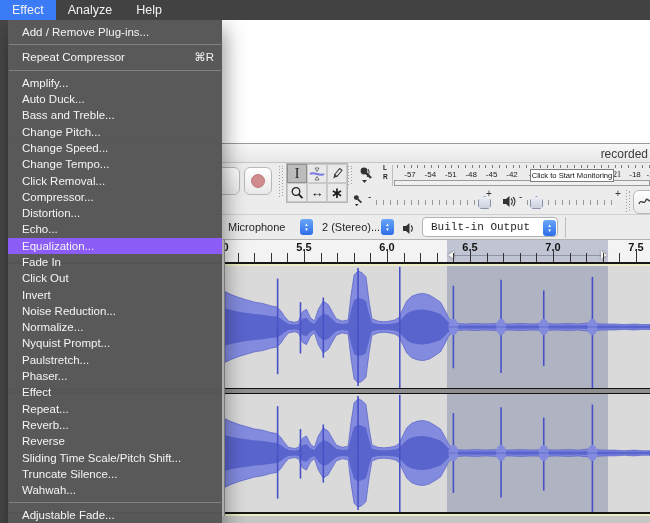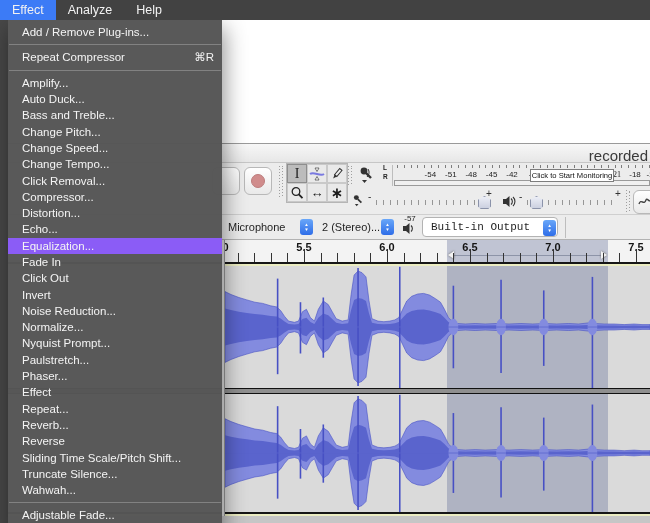--- a/index.html
+++ b/index.html
@@ -21,21 +21,21 @@
   .mi { height:16.3px; display:flex; align-items:center; padding:0 8px 0 14px;
     color:#f4f4f4; font-size:11.5px; white-space:nowrap; }
   .mi .sc { margin-left:auto; color:#f4f4f4; }
   .mi.hl { background:#8b5cf6; }
   .msep { height:1px; background:rgba(255,255,255,0.25); margin:4px 1px; }
 
   
   .bgw { background:#fff; }
   #titlebar { background:linear-gradient(#f7f7f7,#e7e7e7); border-top:1px solid #9a9a9a;
     border-bottom:1px solid #c6c6c6; }
-  #win-title { position:absolute; right:2px; top:3px; font-size:15px; color:#3a3a3a; }
+  #win-title { position:absolute; right:2px; top:3px; font-size:12px; color:#3a3a3a; }
   #toolbar-zone { background:#ececec; border-bottom:1px solid #b2b2b2; }
   .hline { background:#cfcfcf; }
 
   
   .tb-btn { background:linear-gradient(#ffffff,#e9e9e9); border:1px solid #b8b8b8;
     border-radius:6px; }
   #record-dot { position:absolute; left:6px; top:6px; width:14px; height:14px;
     border-radius:50%; background:#d08c8c; border:1px solid #bd7d7d; }
   .grip { background-image:repeating-linear-gradient(#9f9f9f 0 1px,transparent 1px 3px),
     repeating-linear-gradient(#9f9f9f 0 1px,transparent 1px 3px);
@@ -144,21 +144,21 @@
     <circle cx="6" cy="5" r="3.4" fill="#333"></circle>
     <line x1="8" y1="7" x2="13" y2="12" stroke="#333" stroke-width="2.4"></line>
     <path d="M10 3 a6 6 0 0 1 -1 8" fill="none" stroke="#333" stroke-width="1"></path>
     <polygon points="4,14 9,14 6.5,17" fill="#333"></polygon>
   </svg>
   <span class="lr" style="left:383px;top:164px;">L</span>
   <span class="lr" style="left:383px;top:173px;">R</span>
   <div class="abs vline" style="left:392px;top:165px;height:21px;"></div>
   <div class="abs tickstrip" style="left:397px;top:165px;width:253px;height:3px;"></div>
   <div class="abs" id="meter-scale" style="left:0;top:170px;width:650px;height:10px;">
-      <span class="meter-num" style="left: 410px; margin-top: 44px;">-57</span>
+      <span class="meter-num" style="left: 410px;">-57</span>
       <span class="meter-num" style="left: 430.4px;">-54</span>
       <span class="meter-num" style="left: 450.8px;">-51</span>
       <span class="meter-num" style="left: 471.2px;">-48</span>
       <span class="meter-num" style="left: 491.6px;">-45</span>
       <span class="meter-num" style="left: 512px;">-42</span>
       <span class="meter-num" style="left: 532.4px;">-3</span>
       <span class="meter-num" style="left: 617px; font-family: Liberation Serif, serif;">21</span>
       <span class="meter-num" style="left: 635px;">-18</span>
       <span class="meter-num" style="left: 650px;">-1</span>
     </div>

